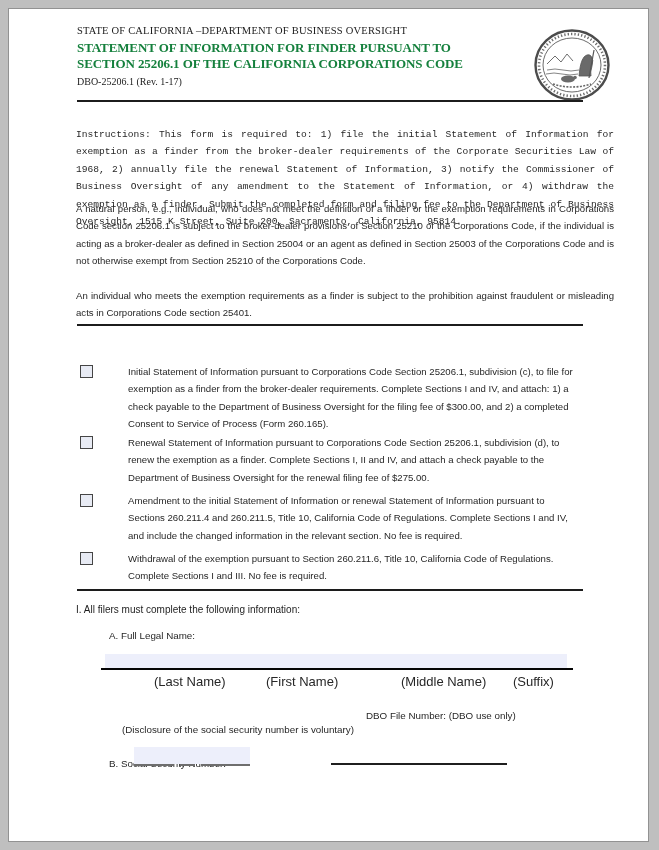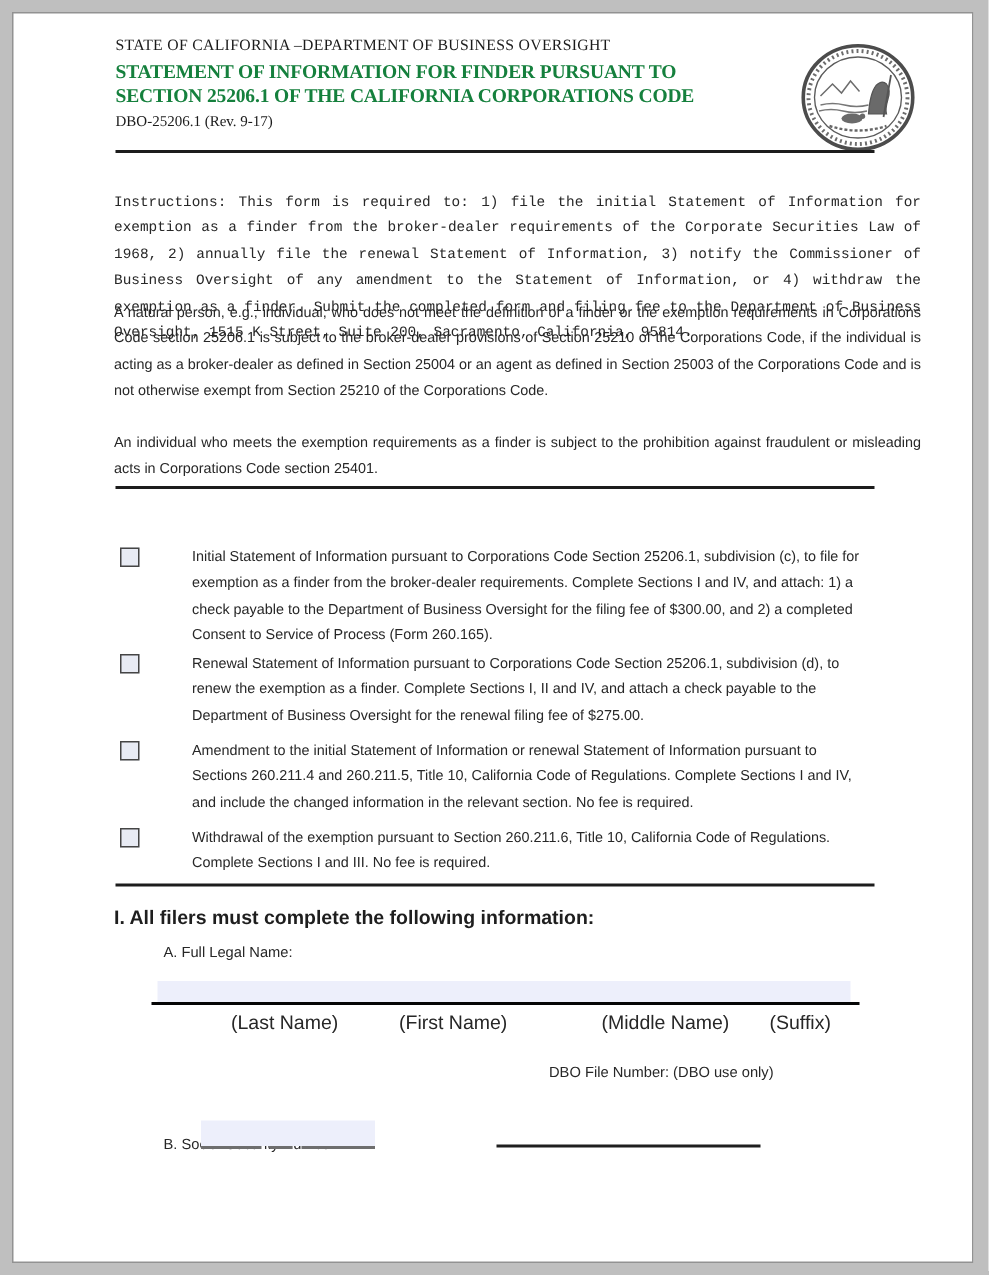--- a/index.html
+++ b/index.html
@@ -45,21 +45,21 @@
   .cbx {
     position:absolute; left:3px; top:2px; width:13px; height:13px;
     background:#e8ebf4; border:1.4px solid #454545; box-sizing:border-box;
     cursor:pointer;
   }
   .opt-text {
     position:absolute; left:51px; top:0; width:450px;
     font-size:9.6px; line-height:17.4px; color:#272727; text-align:left;
   }
   
-  .sec-heading { left:67px; top:595px; font-size:13px; font-weight:bold; color:#1e1e1e; white-space:nowrap; }
+  .sec-heading { left:67px; top:595px; font-size:10px; font-weight:normal; color:#1e1e1e; white-space:nowrap; }
   .field-label { font-size:9.8px; color:#272727; white-space:nowrap; }
   .a-label { left:100px; top:621px; }
   .name-wrap { left:92px; top:645px; width:466px; height:34px; }
   .hl-input { background:#edeffb; }
   .name-input { position:absolute; left:4px; top:0; width:462px; height:14px; font-size:9.8px; color:#272727; }
   .name-underline { position:absolute; left:0; top:14px; width:472px; height:2px; background:#050505; }
   .sub-label { position:absolute; top:20px; font-size:13px; color:#272727; white-space:nowrap; }
   .sl-last { left:53px; } .sl-first { left:165px; } .sl-middle { left:300px; } .sl-suffix { left:412px; }
   .b-label { left:100px; top:737px;margin-top:12px; }
   .dbo-label { left:357px; top:701px; }
@@ -72,21 +72,21 @@
 </style>
 </head>
 <body>
 
 <div class="viewport">
   <div class="page">
 
     <div class="abs agency">STATE OF CALIFORNIA –DEPARTMENT OF BUSINESS OVERSIGHT</div>
     <div class="abs title-line t1">STATEMENT OF INFORMATION FOR FINDER PURSUANT TO</div>
     <div class="abs title-line t2">SECTION 25206.1 OF THE CALIFORNIA CORPORATIONS CODE</div>
-    <div class="abs formnum">DBO-25206.1 (Rev. 9-17)</div>
+    <div class="abs formnum">DBO-25206.1 (Rev. 1-17)</div>
 
     <div class="abs seal">
       <svg width="78" height="74" viewBox="0 0 78 74">
         <ellipse cx="39" cy="37" rx="36.5" ry="34.5" fill="none" stroke="#4c4c4c" stroke-width="2.4"></ellipse>
         <ellipse cx="39" cy="37" rx="29" ry="27" fill="none" stroke="#5b5b5b" stroke-width="0.9"></ellipse>
         <ellipse cx="39" cy="37" rx="33" ry="31" fill="none" stroke="#6c6c6c" stroke-width="2.6" stroke-dasharray="1.3,2.1"></ellipse>
         <path d="M14 42 Q 22 40 30 42 Q 38 44 46 42" fill="none" stroke="#777" stroke-width="0.9"></path>
         <path d="M13 46 Q 21 44 29 46 Q 37 48 45 46" fill="none" stroke="#777" stroke-width="0.9"></path>
         <path d="M14 36 L 22 28 L 28 34 L 34 26 L 40 33" fill="none" stroke="#6d6d6d" stroke-width="1"></path>
         <path d="M46 48 q 1 -14 5 -19 q 4 -4 7 -1 q 3 4 1 10 q -2 7 -1 10 z" fill="#6a6a6a" stroke="#555" stroke-width="0.8"></path>
@@ -133,20 +133,21 @@
       <div class="name-input hl-input"></div>
       <div class="name-underline"></div>
       <span class="sub-label sl-last">(Last Name)</span>
       <span class="sub-label sl-first">(First Name)</span>
       <span class="sub-label sl-middle">(Middle Name)</span>
       <span class="sub-label sl-suffix">(Suffix)</span>
     </div>
 
     <div class="abs field-label b-label">B. Social Security Number:</div>
     <div class="abs field-label dbo-label">DBO File Number: (DBO use only)</div>
+    <div class="abs ssn-note">(Disclosure of the social security number is voluntary)</div>
 
     <div class="abs ssn-wrap">
       <div class="ssn-input hl-input"></div>
       <div class="ssn-seg seg1"></div>
       <div class="ssn-seg seg2"></div>
       <div class="ssn-seg seg3"></div>
     </div>
 
     <div class="abs dbo-line"></div>
 

